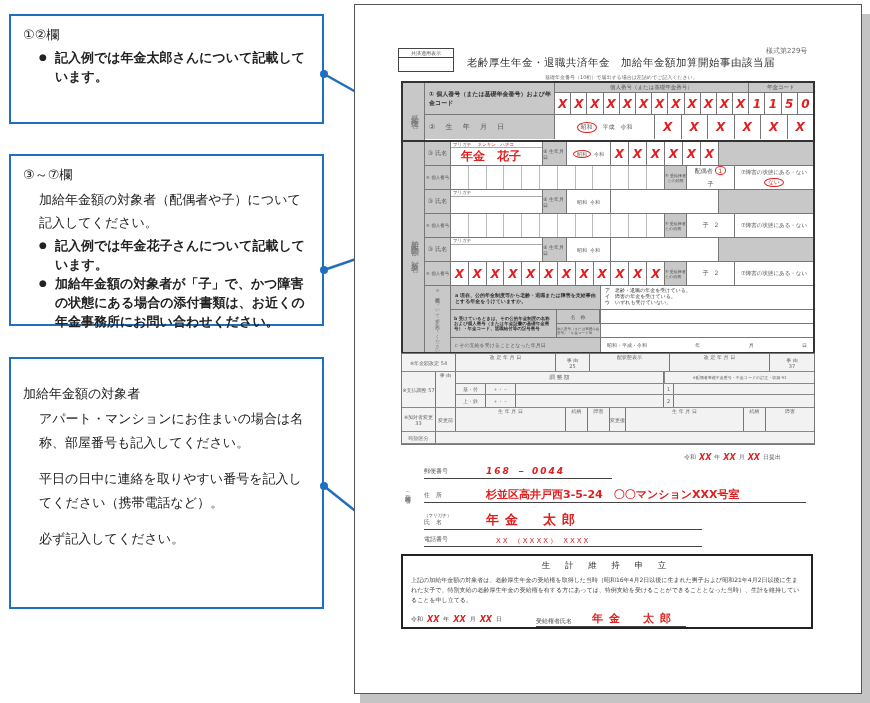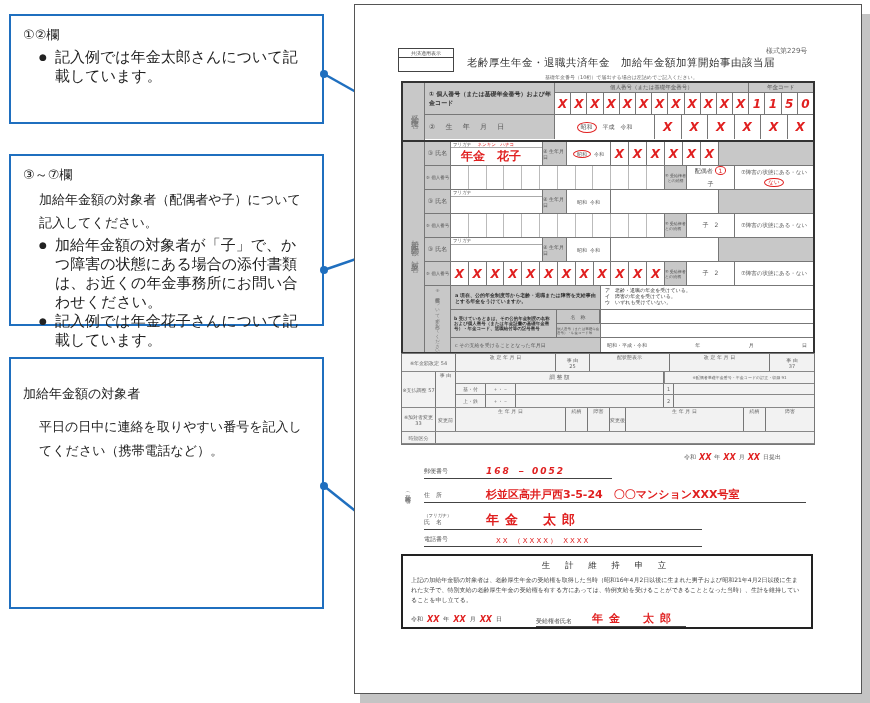--- a/index.html
+++ b/index.html
@@ -4,21 +4,21 @@
 <style>
   * { box-sizing: border-box; margin: 0; padding: 0; }
   html, body { width: 870px; height: 703px; overflow: hidden; background: #ffffff; }
   body { position: relative; font-family: "DejaVu Sans", sans-serif; color: #222; }
 
   
   .callout { position: absolute; left: 9px; border: 2px solid #1f6fbf; background: #fff; padding: 10px 12px; }
   .callout .head { font-size: 13px; color: #222; margin-bottom: 4px; }
   .callout .body { font-size: 13px; line-height: 23px; padding-left: 16px; color: #222; }
   .callout ul { list-style: none; padding-left: 16px; margin-top: 2px; }
-  .callout li { font-size: 15px; line-height: 19px; position: relative; padding-left: 16px; color: #222; }
+  .callout li { font-size: 13px; line-height: 19px; position: relative; padding-left: 16px; color: #222; font-weight: bold; }
   .callout li::before { content: "●"; position: absolute; left: 0; font-size: 9px; }
   .callout .group { margin-bottom: 12px; }
   .callout .group .body { line-height: 24px; }
   .dot { position: absolute; width: 8px; height: 8px; border-radius: 50%; background: #1f6fbf; }
 
   
   svg.arrows { position: absolute; left: 0; top: 0; width: 870px; height: 703px; pointer-events: none; }
 
   
   .page { position: absolute; left: 354px; top: 4px; width: 508px; height: 690px; background: #fff; border: 1px solid #555; }
@@ -78,34 +78,36 @@
   <ul>
     <li>記入例では年金太郎さんについて記載しています。</li>
   </ul>
 </div>
 <div class="dot" style="left:320px; top:70px;"></div>
 
 <div class="callout" style="top:154px; width:315px; height:172px;">
   <div class="head">③～⑦欄</div>
   <div class="body">加給年金額の対象者（配偶者や子）について記入してください。</div>
   <ul>
+    <li>記入例では年金花子さんについて記載しています。</li>
     <li>加給年金額の対象者が「子」で、かつ障害の状態にある場合の添付書類は、お近くの年金事務所にお問い合わせください。</li>
-    <li>記入例では年金花子さんについて記載しています。</li>
   </ul>
 </div>
 <div class="dot" style="left:320px; top:266px;"></div>
 
 <div class="callout" style="top:357px; width:315px; height:252px; padding-top:26px;">
   <div class="group">
     <div class="head">加給年金額の対象者</div>
+    <div class="body">アパート・マンションにお住まいの場合は名称、部屋番号も記入してください。</div>
   </div>
   <div class="group">
     <div class="body">平日の日中に連絡を取りやすい番号を記入してください（携帯電話など）。</div>
   </div>
   <div class="group">
+    <div class="body">必ず記入してください。</div>
   </div>
 </div>
 <div class="dot" style="left:320px; top:482px;"></div>
 
 <div class="shadow-r"></div>
 <div class="shadow-b"></div>
 <div class="page"></div>
 
 <div class="form-no">様式第229号</div>
 <div class="stamp-box">
@@ -365,21 +367,21 @@
   <span>月</span>
   <span class="red" style="font-size:8px;">XX</span>
   <span>日提出</span>
 </div>
 
 <div style="position:absolute; left:403px; top:480px; width:10px;">
   <span class="vlabel" style="font-size:6px; letter-spacing:1px;">（受給権者）</span>
 </div>
 <div class="line-field" style="left:424px; top:465px; width:188px; height:14px;">
   <span class="lbl">郵便番号</span>
-  <span class="val" style="font-size:9px; font-style:italic; letter-spacing:2px;">168 － 0052</span>
+  <span class="val" style="font-size:9px; font-style:italic; letter-spacing:2px;">168 － 0044</span>
 </div>
 <div class="line-field" style="left:424px; top:483px; width:382px; height:20px;">
   <span class="lbl">住　所</span>
   <span class="val" style="font-size:11px;">杉並区高井戸西3-5-24　〇〇マンションXXX号室</span>
 </div>
 <div class="line-field" style="left:424px; top:507px; width:278px; height:23px;">
   <span class="lbl" style="display:flex; flex-direction:column;">
       <span style="font-size:4.5px;">（フリガナ）</span>
       <span>氏　名</span>
     </span>

